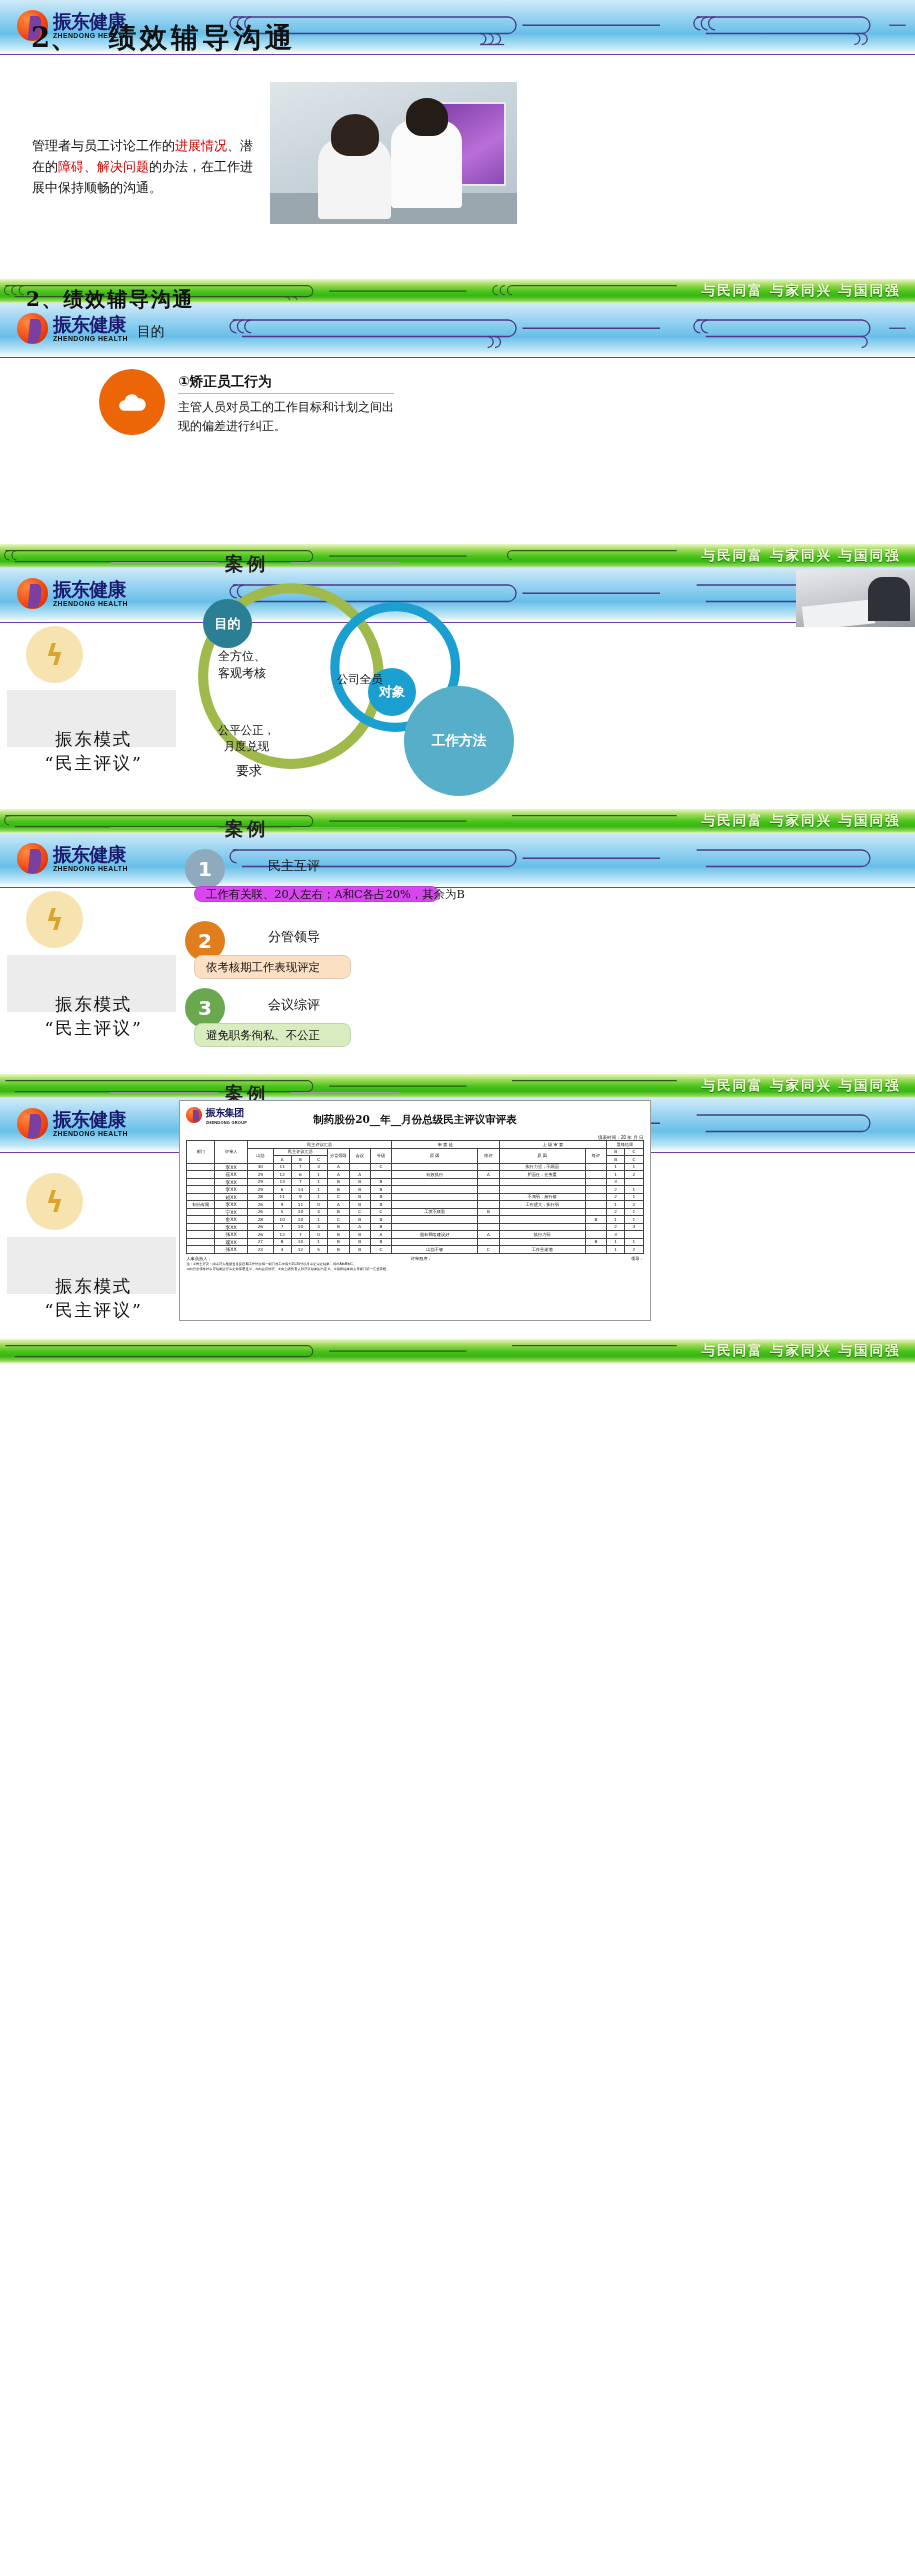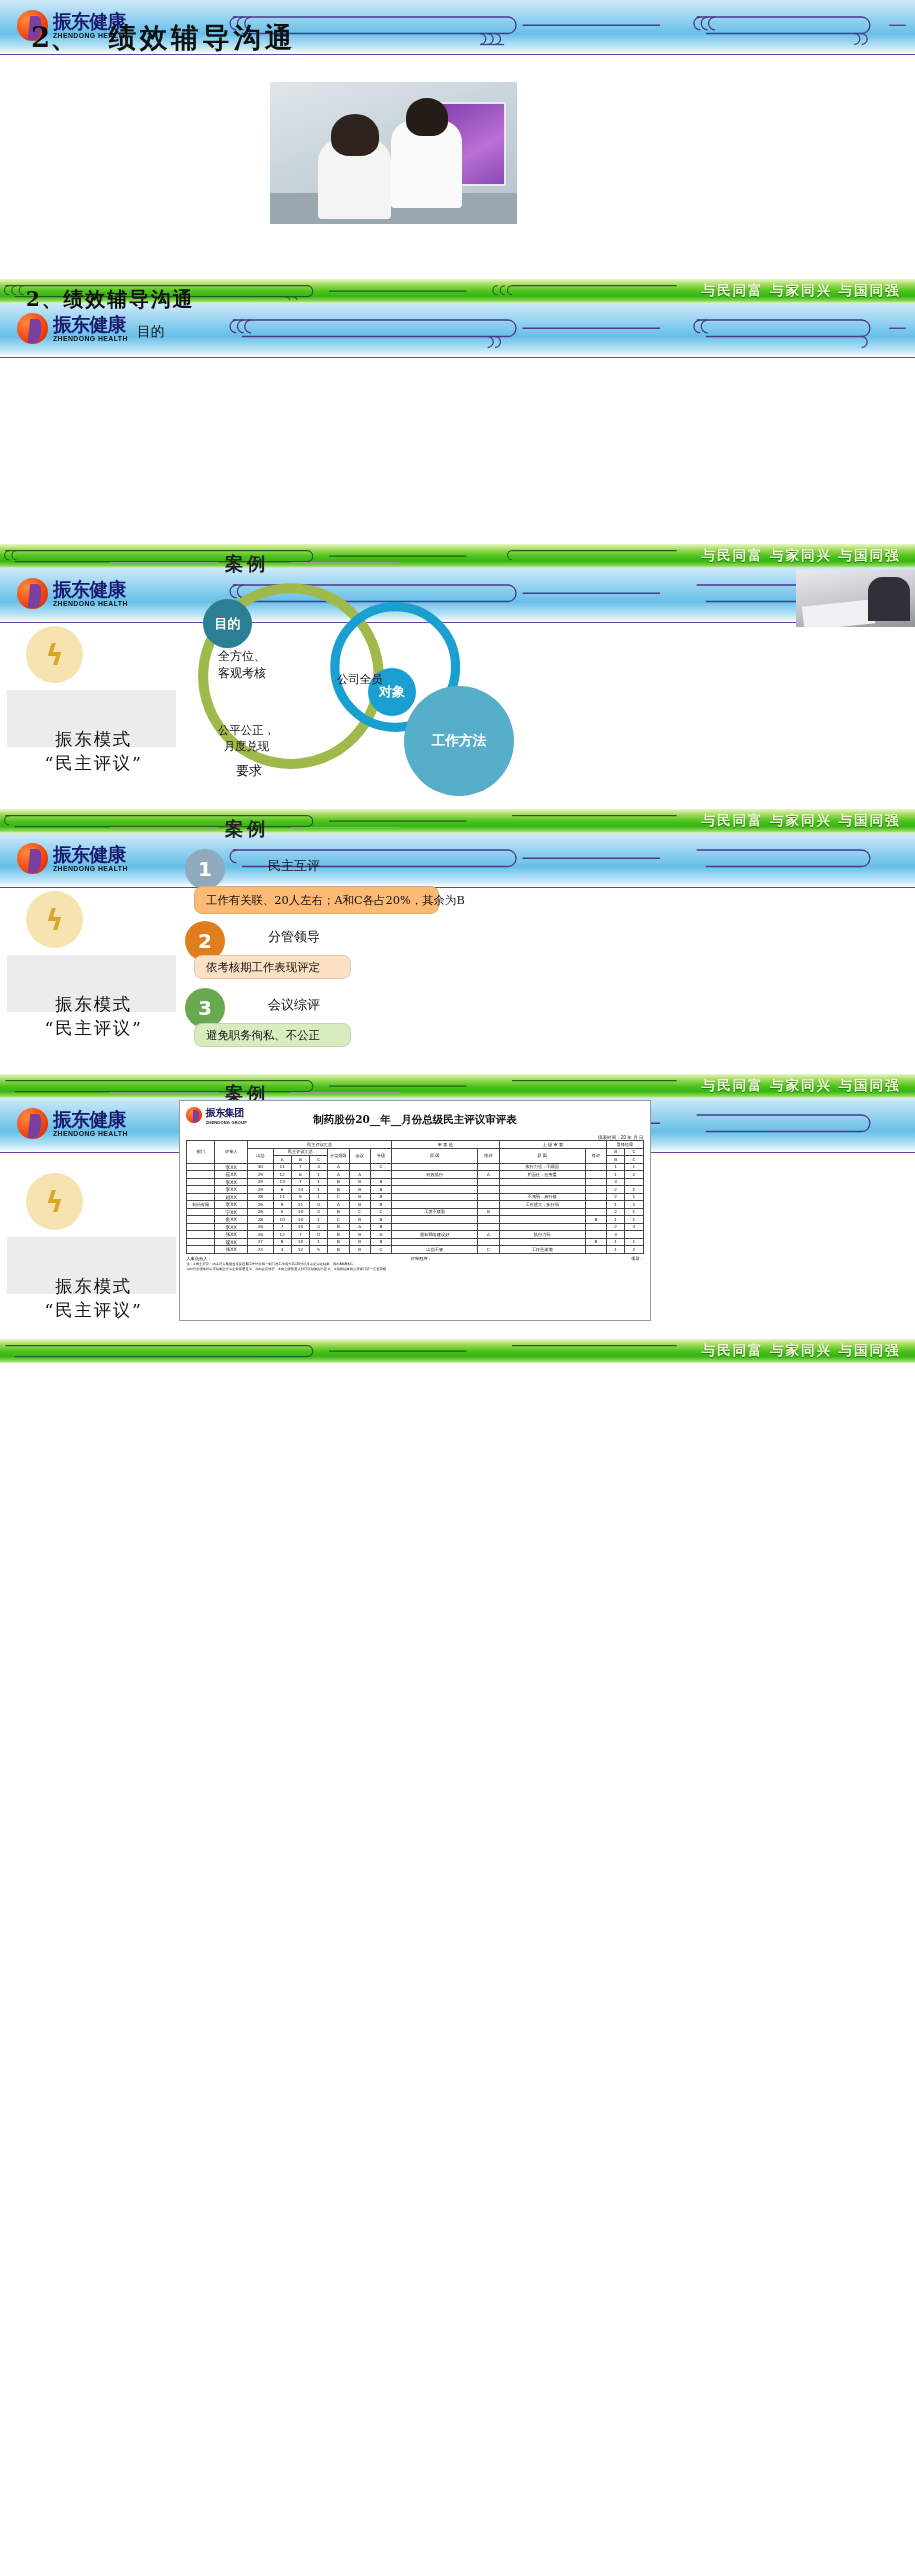--- a/index.html
+++ b/index.html
@@ -237,20 +237,21 @@
       <span class="num">2、</span><span class="main">绩效辅导沟通</span>
     </h1>
 
     <div class="photo">
       <div class="ph-mon"></div>
       <div class="ph-desk"></div>
       <div class="ph-p2"></div>
       <div class="ph-p1"></div>
     </div>
 
+    <p class="para" id="s1para"><span>管理者与员工讨论工作的</span><span class="rd">进展情况</span><span>、潜在的</span><span class="rd">障碍</span><span>、</span><span class="rd">解决问题</span><span>的办法，在工作进展中保持顺畅的沟通。</span></p>
   </section>
 
   <section class="slide s2">
     <div class="ftr">
       <svg class="fswirl" viewBox="0 0 760 20" preserveAspectRatio="none">
         <g fill="none" stroke="#2a5d1a" stroke-width="1.2">
           <path d="M6 4 h330 a6 6 0 0 1 0 12 h-320"></path>
           <path d="M10 4 a5 5 0 0 0 0 10"></path>
             <path d="M18 4 a5 5 0 0 0 0 10"></path>
             <path d="M26 4 a5 5 0 0 0 0 10"></path>
@@ -290,20 +291,30 @@
           <path d="M730 21 h18"></path>
         </g>
       </svg>
     </div>
 
     <h2 class="s-title title">
       <span>2、</span><span>绩效辅导沟通</span>
     </h2>
     <div class="subt">目的</div>
 
+    <div class="row" style="top:90px">
+      <div class="circ o">
+        <svg class="ico ico-cloud" viewBox="0 0 34 20">
+          <path d="M9 20 a6 6 0 0 1 0-12 a8 8 0 0 1 15-2 a6 6 0 0 1 2 14 z" fill="#fff"></path>
+        </svg>
+      </div>
+      <div class="head">①矫正员工行为</div>
+      <div class="rule"></div>
+      <div class="body">主管人员对员工的工作目标和计划之间出现的偏差进行纠正。</div>
+    </div>
 
   </section>
 
   <section class="slide s3">
     <div class="ftr">
       <svg class="fswirl" viewBox="0 0 760 20" preserveAspectRatio="none">
         <g fill="none" stroke="#2a5d1a" stroke-width="1.2">
           <path d="M6 4 h330 a6 6 0 0 1 0 12 h-320"></path>
             <path d="M10 4 a5 5 0 0 0 0 10"></path>
             <path d="M18 4 a5 5 0 0 0 0 10"></path>
@@ -402,21 +413,21 @@
       <span class="bolt">ϟ</span>
     </div>
     <div class="mode-band"></div>
     <div class="mode-txt">
       <span>振东模式</span>
       <span>“民主评议”</span>
     </div>
 
     <div class="step-num" style="left:185px;top:40px;background:#8fa9bd">1</div>
     <div class="step-head" style="left:236px;top:48px">民主互评</div>
-    <div class="step-box" style="left:194px;top:77px;width:245px;height:28px;background:#fdba74">工作有关联、20人左右；A和C各占20%，其余为B</div>
+    <div class="step-box" style="left:194px;top:77px;width:245px;height:16px;background:#d946ef">工作有关联、20人左右；A和C各占20%，其余为B</div>
 
     <div class="step-num" style="left:185px;top:112px;background:#e07d1c">2</div>
     <div class="step-head" style="left:236px;top:119px">分管领导</div>
     <div class="step-box" style="left:194px;top:146px;width:157px;height:24px;background:#fbe0c4">依考核期工作表现评定</div>
 
     <div class="step-num" style="left:185px;top:179px;background:#6aa84f">3</div>
     <div class="step-head" style="left:236px;top:187px">会议综评</div>
     <div class="step-box" style="left:194px;top:214px;width:157px;height:24px;background:#d8ecc0">避免职务徇私、不公正</div>
   </section>
 

